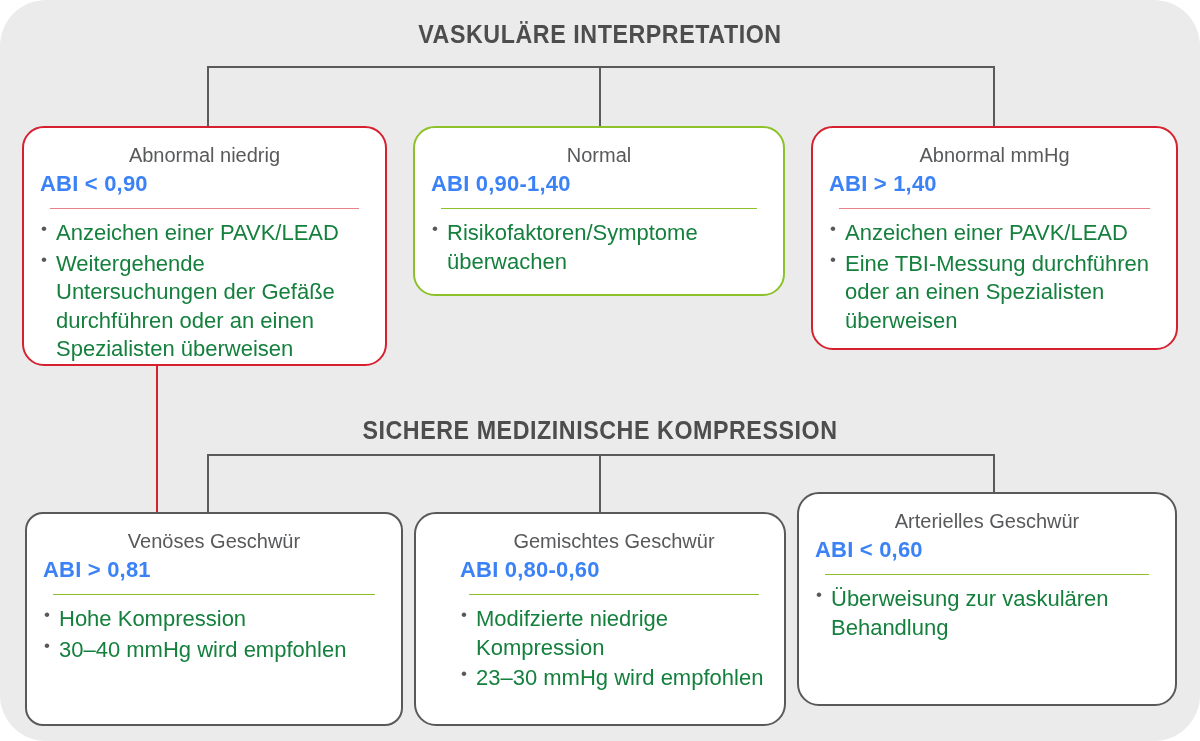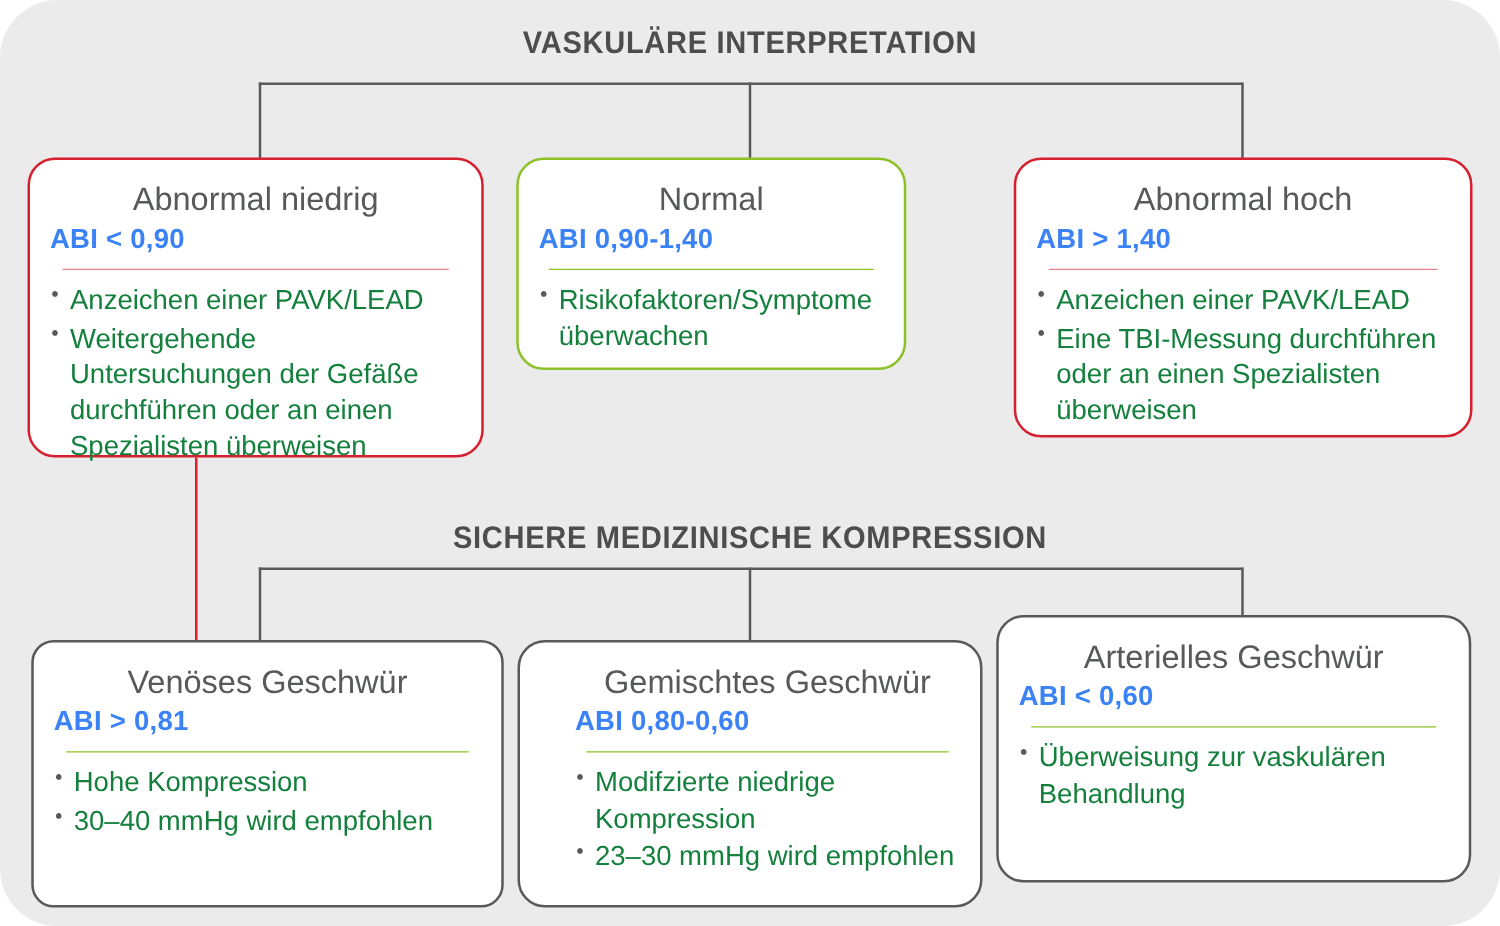--- a/index.html
+++ b/index.html
@@ -73,21 +73,21 @@
     box-sizing: border-box;
     padding: 16px 16px 14px 16px;
   }
   .card.red    { border-color: #d6202f; }
   .card.green  { border-color: #8cc227; }
   .card.grey   { border-color: #595959; border-width: 2px; }
 
   .card-head {
     text-align: center;
     color: #58595b;
-    font-size: 26px;
+    font-size: 20px;
     line-height: 1.18;
     font-weight: 400;
   }
   .card-value {
     text-align: left;
     color: #3b82f6;
     font-size: 22px;
     font-weight: 700;
     letter-spacing: 0.2px;
     margin-top: 3px;
@@ -117,21 +117,21 @@
     content: "\2022";
     position: absolute;
     left: 1px;
     top: -1px;
     font-size: 17px;
     color: #58595b;
   }
 
   
   #card-abnormal-low  { left: 22px;  top: 126px; width: 365px; height: 240px; }
-  #card-normal        { left: 413px; top: 126px; width: 312px; height: 170px; }
+  #card-normal        { left: 413px; top: 126px; width: 372px; height: 170px; }
   #card-abnormal-high { left: 811px; top: 126px; width: 367px; height: 224px; }
 
   #card-venous    { left: 25px;  top: 512px; width: 378px; height: 214px; border-radius: 18px; }
   #card-mixed     { left: 414px; top: 512px; width: 372px; height: 214px; padding-left: 44px; }
   #card-arterial  { left: 797px; top: 492px; width: 380px; height: 214px; }
 </style>
 </head>
 <body>
 
 <div class="canvas">
@@ -157,21 +157,21 @@
   <div class="card green" id="card-normal">
     <div class="card-head">Normal</div>
     <div class="card-value">ABI 0,90-1,40</div>
     <div class="divider green"></div>
     <ul class="bullets">
       <li>Risikofaktoren/Symptome überwachen</li>
     </ul>
   </div>
 
   <div class="card red" id="card-abnormal-high">
-    <div class="card-head">Abnormal hoch</div>
+    <div class="card-head">Abnormal mmHg</div>
     <div class="card-value">ABI &gt; 1,40</div>
     <div class="divider red"></div>
     <ul class="bullets">
       <li>Anzeichen einer PAVK/LEAD</li>
       <li>Eine TBI-Messung durchführen oder an einen Spezialisten überweisen</li>
     </ul>
   </div>
 
   <div class="conn-red" style="left:156px; top:366px; height:148px;"></div>
 

